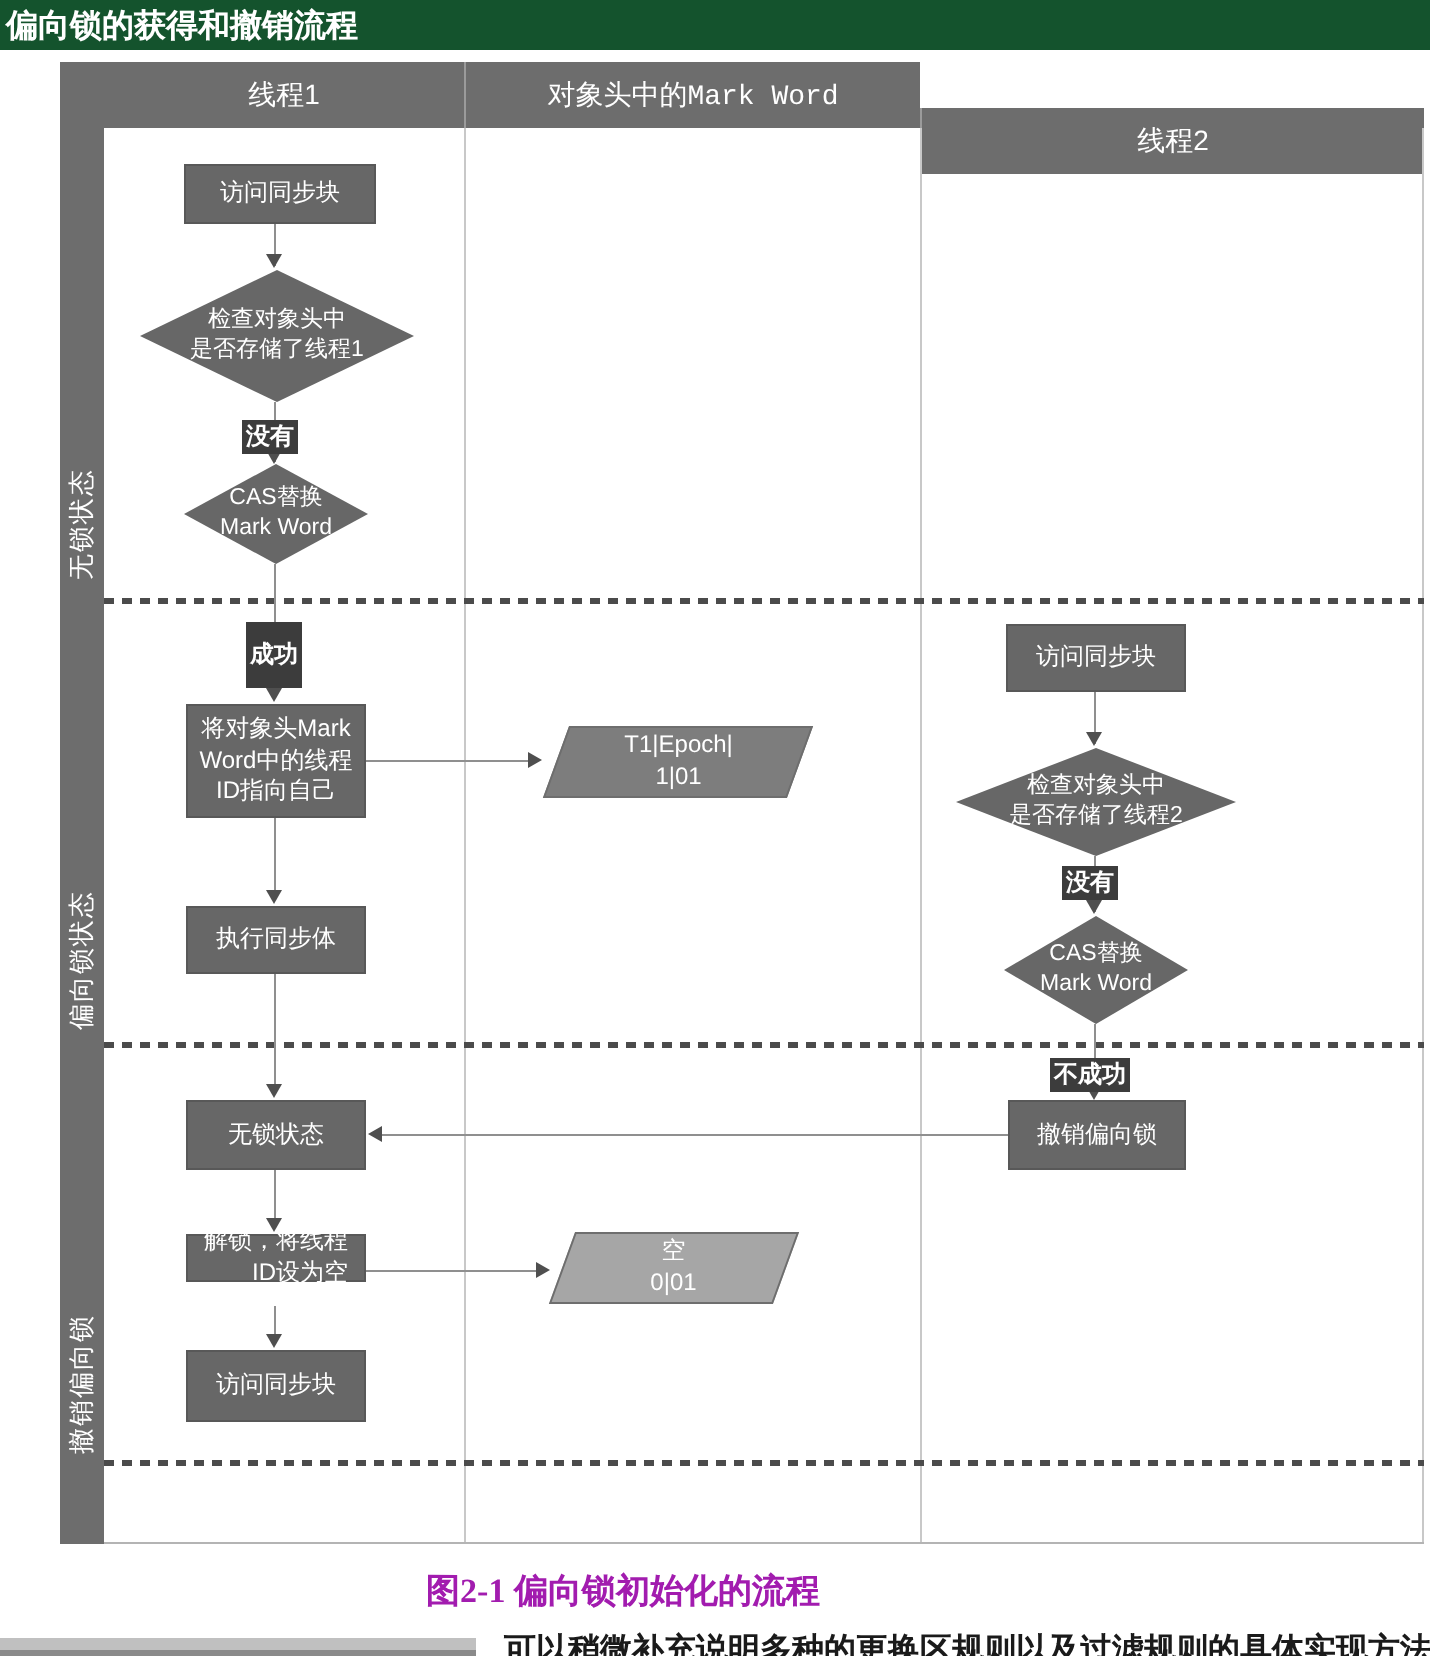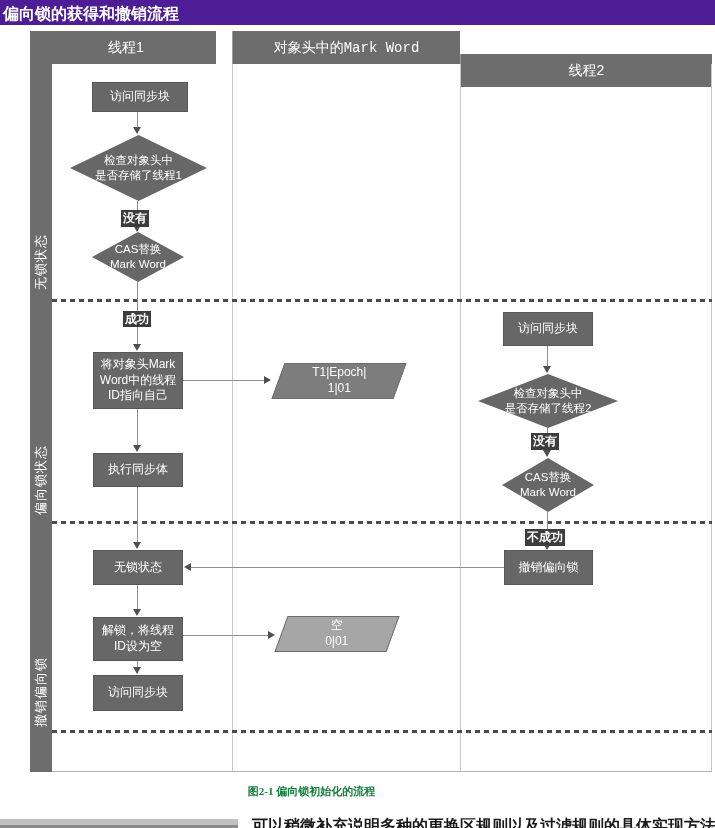--- a/index.html
+++ b/index.html
@@ -1,19 +1,19 @@
 <!DOCTYPE html>
 <html><head>
 <meta charset="utf-8">
 <style>
   html,body{margin:0;padding:0;background:#fff;}
   .stage{position:relative;width:715px;height:828px;overflow:hidden;background:#fff;
          font-family:"Liberation Sans","DejaVu Sans",sans-serif;}
   
-  .titlebar{position:absolute;left:0;top:0;width:715px;height:25px;background:#4c1d95;
+  .titlebar{position:absolute;left:0;top:0;width:715px;height:25px;background:#14532d;
             color:#fff;font-size:16px;font-weight:bold;line-height:27px;padding-left:3px;box-sizing:border-box;}
   .hcell{position:absolute;top:31px;height:33px;background:#6d6d6d;color:#fff;font-size:14px;
          display:flex;align-items:center;justify-content:center;box-sizing:border-box;}
   .hcell.sep{border-left:1px solid #9b9b9b;}
   .sidebar{position:absolute;left:30px;top:31px;width:22px;height:741px;background:#6d6d6d;}
   .side-label{position:absolute;left:41px;transform:translate(-50%,-50%) rotate(-90deg);
               white-space:nowrap;color:#fff;font-size:13px;letter-spacing:1px;}
   .vline{position:absolute;width:1px;background:#c8c8c8;}
   .hborder{position:absolute;height:1px;background:#b4b4b4;}
   .dotline{position:absolute;left:52px;width:660px;height:3px;
@@ -33,36 +33,36 @@
         display:flex;align-items:center;justify-content:center;border:1px solid #6e6e6e;box-sizing:border-box;}
   .para > span{transform:skewX(20deg);text-align:center;white-space:pre-line;line-height:1.3;}
   
   .cv{position:absolute;width:1px;background:#8f8f8f;z-index:1;}
   .ch{position:absolute;height:1px;background:#8f8f8f;z-index:1;}
   .ah{position:absolute;width:0;height:0;z-index:2;}
   .ah.down{border-left:4px solid transparent;border-right:4px solid transparent;border-top:7px solid #4f4f4f;}
   .ah.right{border-top:4px solid transparent;border-bottom:4px solid transparent;border-left:7px solid #4f4f4f;}
   .ah.left{border-top:4px solid transparent;border-bottom:4px solid transparent;border-right:7px solid #4f4f4f;}
   
-  .caption{position:absolute;left:0;top:784px;width:623px;text-align:center;color:#15803d;
-           font-family:"Liberation Serif","DejaVu Serif",serif;font-size:11px;font-weight:bold;}
+  .caption{position:absolute;left:0;top:784px;width:623px;text-align:center;color:#a21caf;
+           font-family:"Liberation Serif","DejaVu Serif",serif;font-size:17px;font-weight:bold;}
   .clipped-line{position:absolute;left:252px;top:816px;width:460px;color:#1a1a1a;
                 font-family:"Liberation Serif","DejaVu Serif",serif;font-size:16px;font-weight:bold;
                 line-height:20px;white-space:nowrap;}
   .bottom-bar{position:absolute;left:0;top:819px;width:238px;height:9px;
               background:linear-gradient(#c0c0c0 0 6px,#8a8a8a 6px 9px);}
 </style>
 </head>
 <body>
 
 <div class="stage">
 
   <div class="titlebar">偏向锁的获得和撤销流程</div>
 
-  <div class="hcell" style="left:36px;width:180px;text-align:right;">线程1</div>
+  <div class="hcell" style="left:52px;width:180px;text-align:right;">线程1</div>
   <div class="hcell sep" style="left:232px;width:228px;font-family:Liberation Mono, monospace;">对象头中的Mark Word</div>
   <div class="hcell sep" style="left:460px;width:252px;margin-top:23px;">线程2</div>
 
   <div class="sidebar"></div>
   <div class="side-label" style="top:262px;">无锁状态</div>
   <div class="side-label" style="top:480px;">偏向锁状态</div>
   <div class="side-label" style="top:692px;">撤销偏向锁</div>
 
   <div class="vline" style="left:232px;top:64px;height:708px;"></div>
   <div class="vline" style="left:460px;top:64px;height:708px;"></div>
@@ -101,27 +101,27 @@
   <div class="ah down" style="left:543px;top:450px;"></div>
   <div class="cv" style="left:547px;top:512px;height:35px;"></div>
   <div class="ah down" style="left:543px;top:543px;"></div>
 
   <div class="box" style="left:92px;top:82px;width:96px;height:30px;">访问同步块</div>
   <div class="diamond" style="left:70px;top:135px;width:137px;height:66px;">检查对象头中
 是否存储了线程1</div>
   <div class="chip" style="left:121px;top:210px;height:17px;">没有</div>
   <div class="diamond" style="left:92px;top:232px;width:92px;height:50px;">CAS替换
 Mark Word</div>
-  <div class="chip" style="left:123px;top:311px;height:16px;">成功</div>
+  <div class="chip" style="left:123px;top:311px;height:33px;">成功</div>
   <div class="box" style="left:93px;top:352px;width:90px;height:57px;">将对象头Mark
 Word中的线程
 ID指向自己</div>
   <div class="box" style="left:93px;top:453px;width:90px;height:34px;">执行同步体</div>
   <div class="box" style="left:93px;top:550px;width:90px;height:35px;">无锁状态</div>
-  <div class="box" style="left:93px;top:617px;width:90px;height:44px;">解锁，将线程
+  <div class="box" style="left:93px;top:617px;width:90px;height:24px;text-align:right;">解锁，将线程
 ID设为空</div>
   <div class="box" style="left:93px;top:675px;width:90px;height:36px;">访问同步块</div>
 
   <div class="para" style="left:278px;top:363px;width:122px;height:36px;background:#7d7d7d;">
     <span>T1|Epoch|
 1|01</span>
   </div>
   <div class="para" style="left:281px;top:616px;width:112px;height:36px;background:#a6a6a6;">
     <span>空
 0|01</span>

